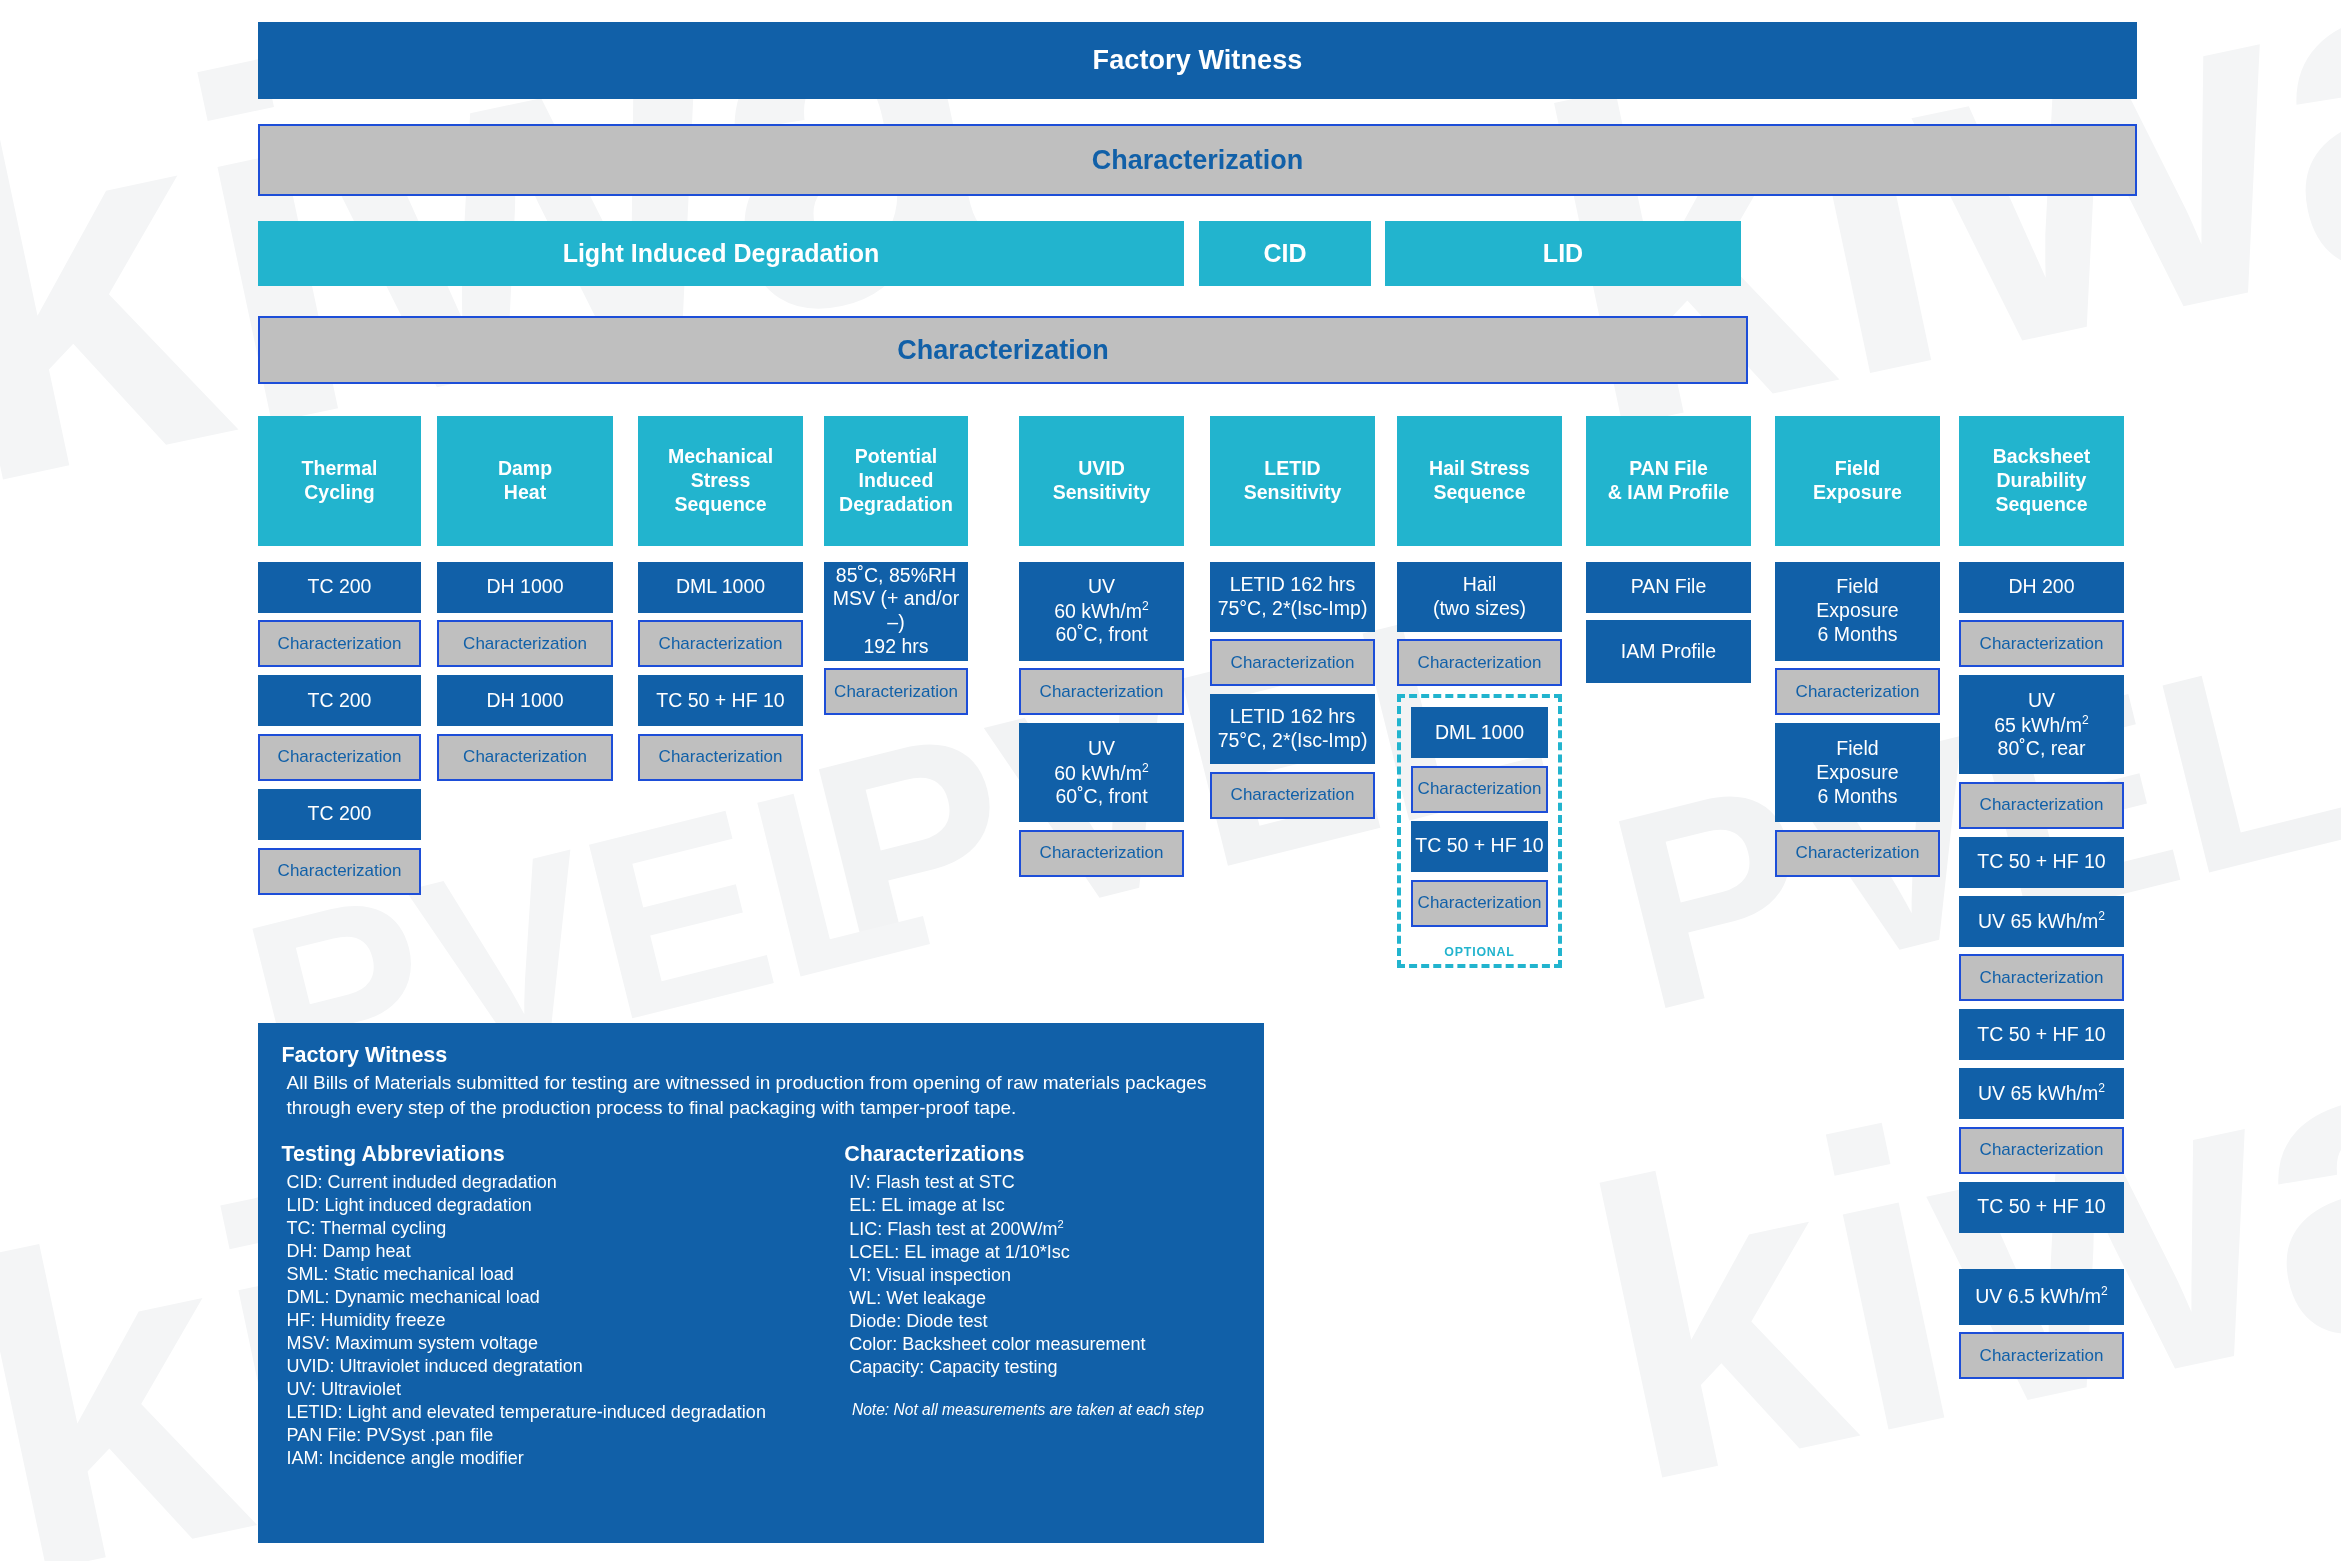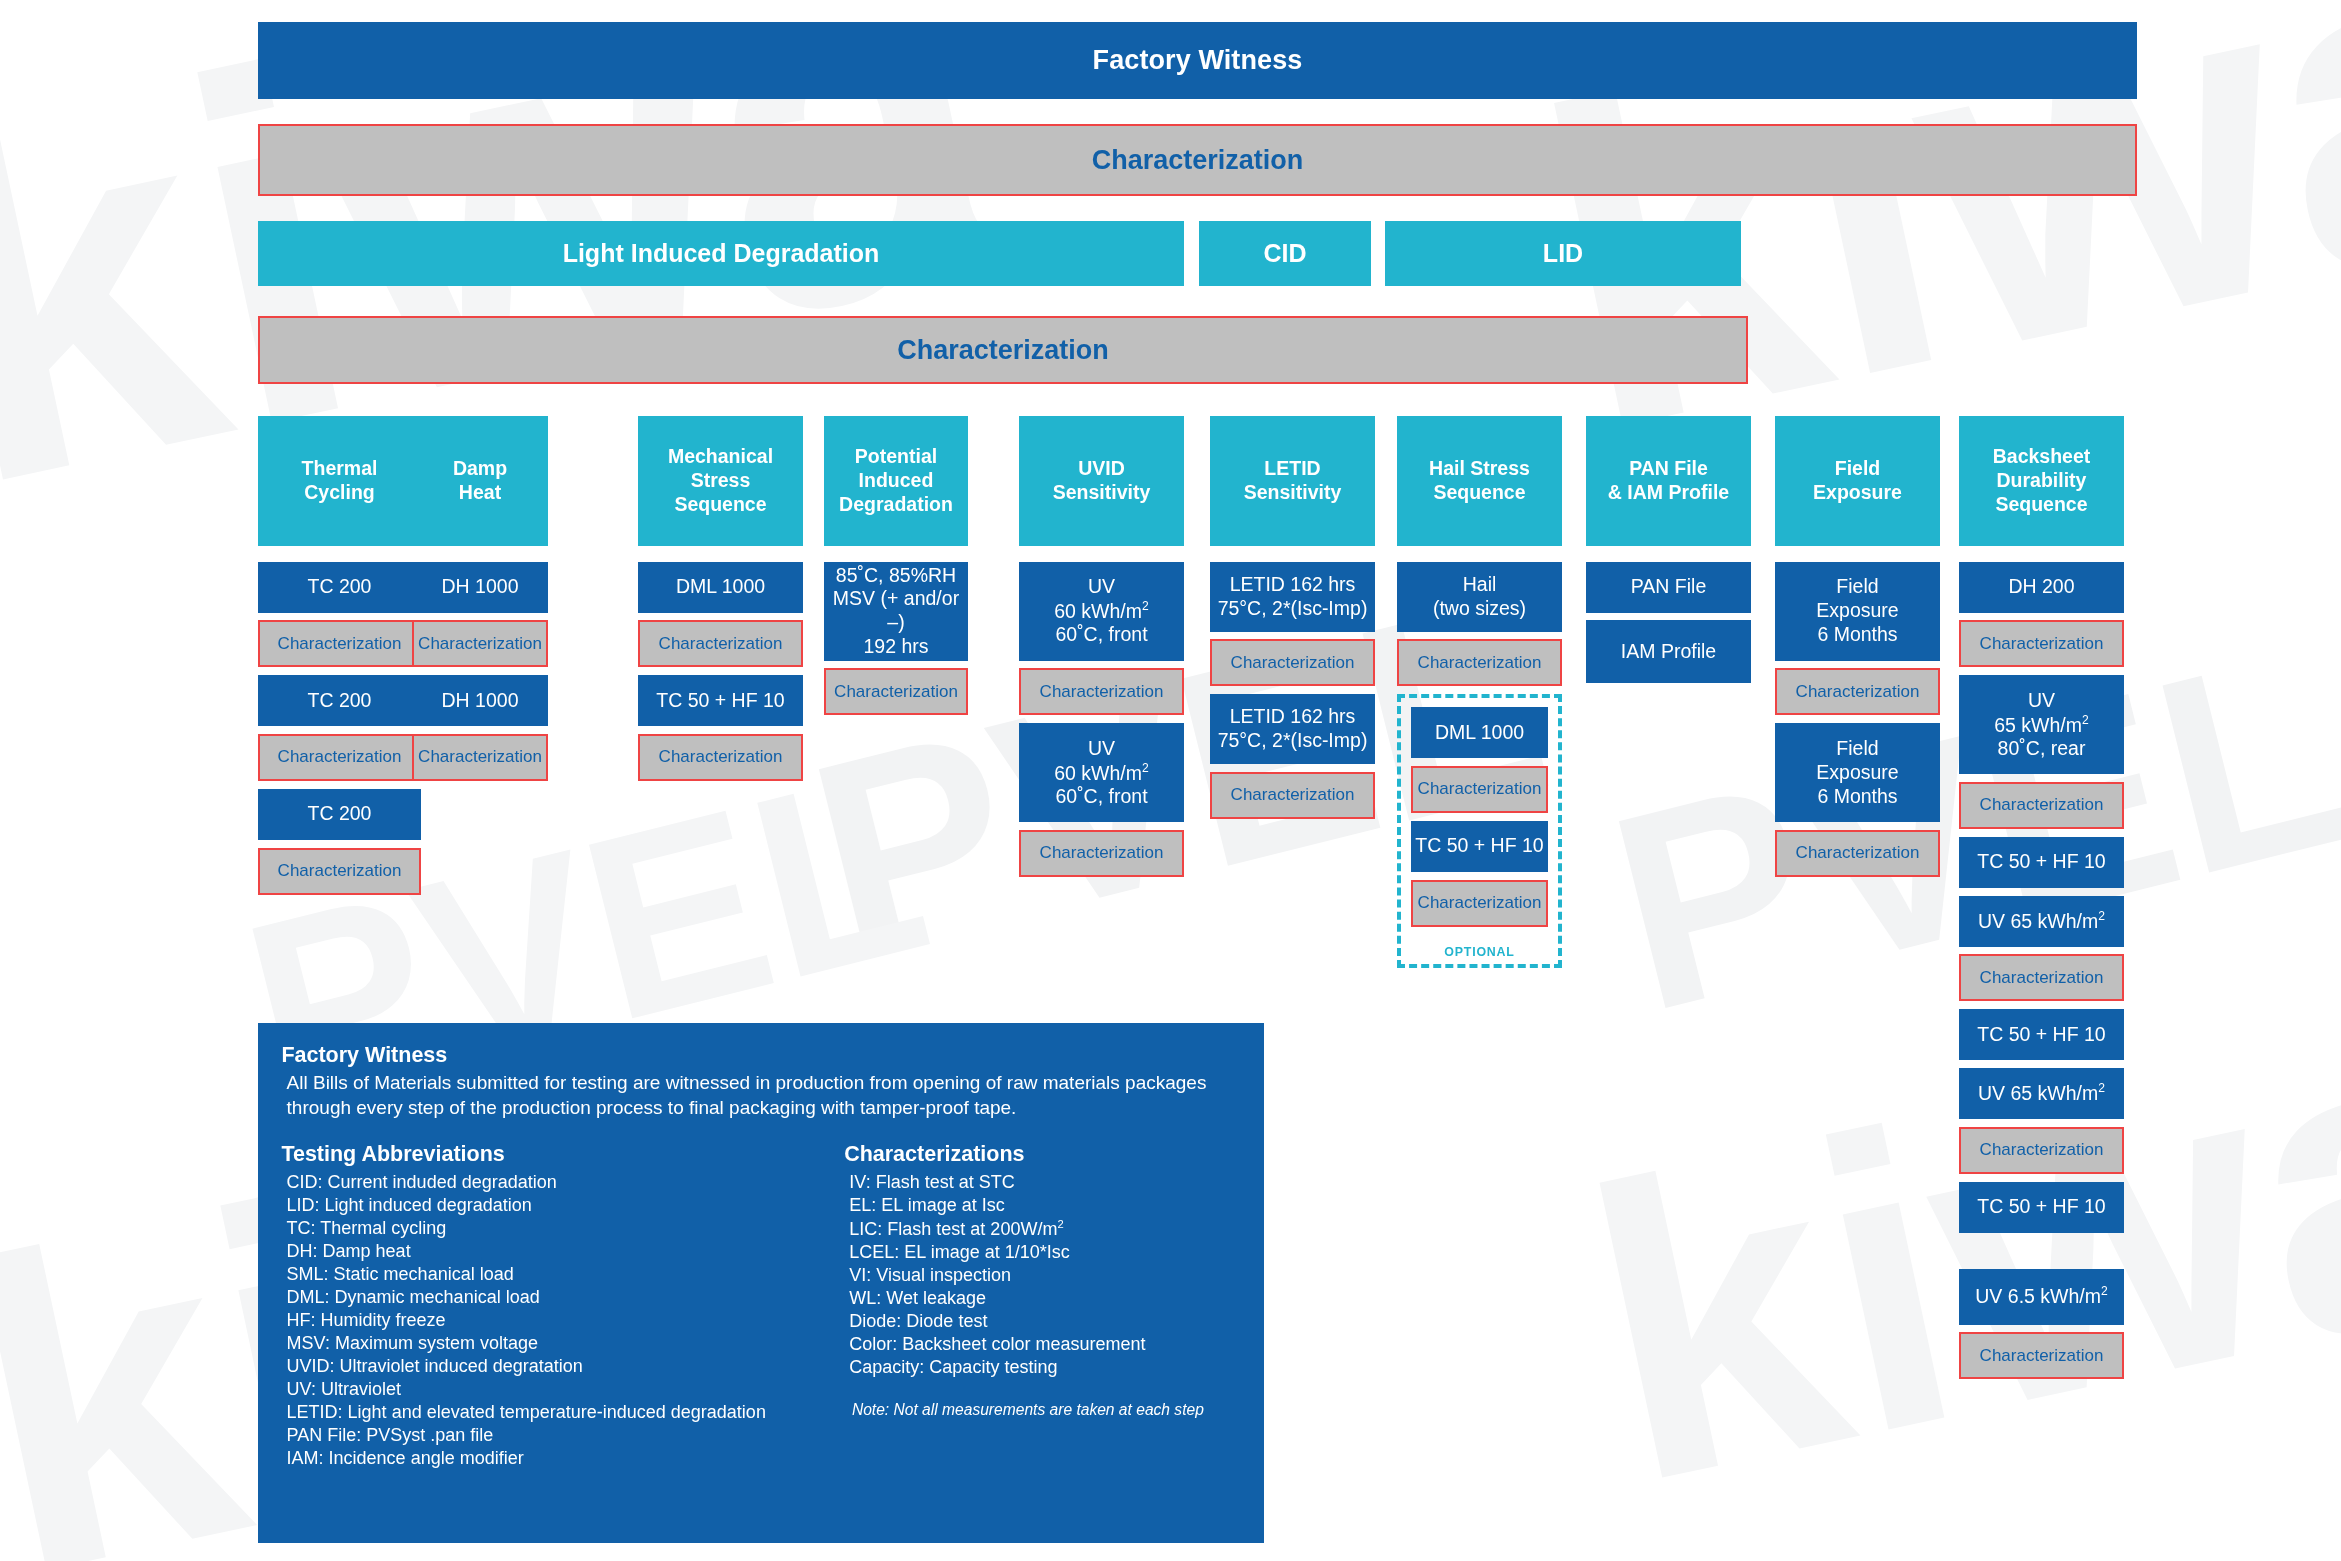--- a/index.html
+++ b/index.html
@@ -26,21 +26,21 @@
   
   .stage { position:absolute; left:0; top:0; width:2342px; height:1561px; }
 
   
   .bar-blue {
     background:#1160a8; color:#ffffff;
     display:flex; align-items:center; justify-content:center;
     font-weight:700; text-align:center;
   }
   .bar-gray {
-    background:#bfbfbf; color:#1160a8; border:2px solid #ef4444;
+    background:#bfbfbf; color:#1160a8; border:2px solid #1d4ed8;
     display:flex; align-items:center; justify-content:center;
     font-weight:700; text-align:center;
   }
   .bar-teal {
     background:#22b4ce; color:#ffffff;
     display:flex; align-items:center; justify-content:center;
     font-weight:700; text-align:center;
   }
 
   
@@ -149,21 +149,21 @@
             <span>Characterization</span>
           </div>
           <div class="step bar-blue blue" style="height: 51px; flex-direction: column;">
             <span>TC 200</span>
           </div>
           <div class="step bar-gray gray" style="height: 47px; flex-direction: column;">
             <span>Characterization</span>
           </div>
         </div>
       </div>
-      <div class="col" style="left: 412px; width: 136px;">
+      <div class="col" style="left: 437px; width: 176px;">
         <div class="bar-teal col-head">
           <span>Damp</span>
           <span>Heat</span>
         </div>
         <div class="col-body">
           <div class="step bar-blue blue" style="height: 51px; flex-direction: column;">
             <span>DH 1000</span>
           </div>
           <div class="step bar-gray gray" style="height: 47px; flex-direction: column;">
             <span>Characterization</span>

